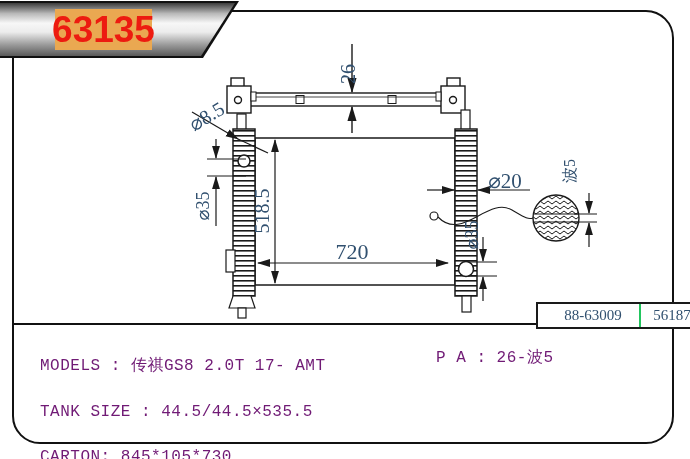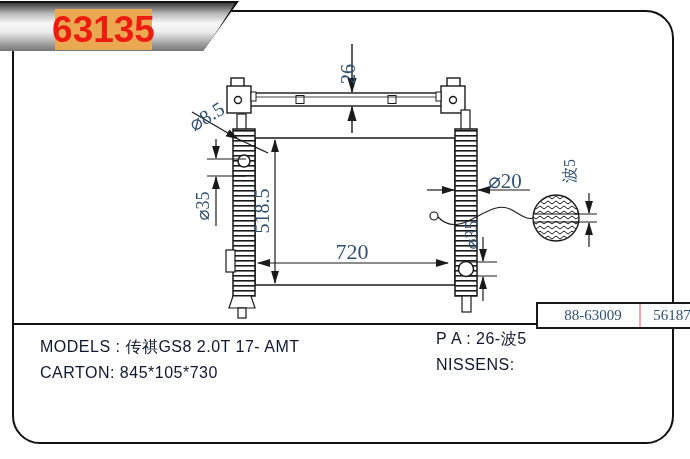--- a/index.html
+++ b/index.html
@@ -7,21 +7,21 @@
     width:690px;height:459px;position:relative;background:#ffffff;
     font-family:"Liberation Sans",sans-serif;overflow:hidden;
   }
   
   .frame{
     position:absolute;left:12px;top:10px;width:658px;height:430px;
     border:2px solid #111;border-radius:28px;background:#fff;
   }
   
   .banner{
-    position:absolute;left:0;top:1px;width:240px;height:50px;z-index:5;
+    position:absolute;left:0;top:1px;width:240px;height:57px;z-index:5;
     background:#111;
     -webkit-clip-path:polygon(0 0,239px 0,203px 100%,0 100%);
     clip-path:polygon(0 0,239px 0,203px 100%,0 100%);
   }
   .banner-inner{
     position:absolute;left:0;top:2px;width:236px;height:53px;
     background:linear-gradient(180deg,#3c3c3c 0%,#b9b9b9 20%,#f7f7f7 38%,#ececec 55%,#9d9d9d 78%,#5a5a5a 100%);
     -webkit-clip-path:polygon(0 0,235px 0,201px 100%,0 100%);
     clip-path:polygon(0 0,235px 0,201px 100%,0 100%);
   }
@@ -38,36 +38,36 @@
   .dim{
     font-family:"Liberation Serif",serif;fill:#31506f;
   }
   
   .refbox{
     position:absolute;left:536px;top:302px;height:23px;z-index:3;display:flex;
     border:2px solid #1a1a1a;background:#fff;
     font-family:"Liberation Serif",serif;font-size:15px;color:#31506f;
   }
   .refbox .cell{display:flex;align-items:center;justify-content:center;padding:0 7px;}
-  .refbox .cell:first-child{border-right:2px solid #fca5a5;min-width:78px;padding-left:16px;}
+  .refbox .cell:first-child{border-right:2px solid #22c55e;min-width:78px;padding-left:16px;}
   .refbox .cell:last-child{min-width:48px;}
   .divider{
     position:absolute;left:13px;top:323px;width:658px;height:0;
     border-top:2px solid #111;z-index:2;
   }
   
   .specs-left{
     position:absolute;left:40px;top:334px;z-index:3;
   }
   .specs-right{
     position:absolute;left:436px;top:326px;z-index:3;
   }
   .spec-line{
-    font-family:Liberation Sans, sans-serif;font-size:16px;line-height:25.5px;
-    color:#0f172a;letter-spacing:0.5px;white-space:pre;
+    font-family:Liberation Mono, monospace;font-size:16px;line-height:25.5px;
+    color:#701a75;letter-spacing:0.5px;white-space:pre;margin-top:20px;
   }
 </style>
 </head>
 <body>
 
 <div class="frame"></div>
 
 <div class="banner">
   <div class="banner-inner">
     <div class="banner-patch">
@@ -176,18 +176,18 @@
 
 <div class="refbox">
   <div class="cell">88-63009</div>
   <div class="cell">56187</div>
 </div>
 
 <div class="divider"></div>
 
 <div class="specs-left">
   <div class="spec-line">MODELS : 传祺GS8 2.0T 17- AMT</div>
+  <div class="spec-line">TANK SIZE : 44.5/44.5×535.5</div>
   <div class="spec-line">CARTON: 845*105*730</div>
 </div>
 <div class="specs-right">
   <div class="spec-line">P A : 26-波5</div>
-  <div class="spec-line">NISSENS:</div>
 </div>
 
 </body></html>

